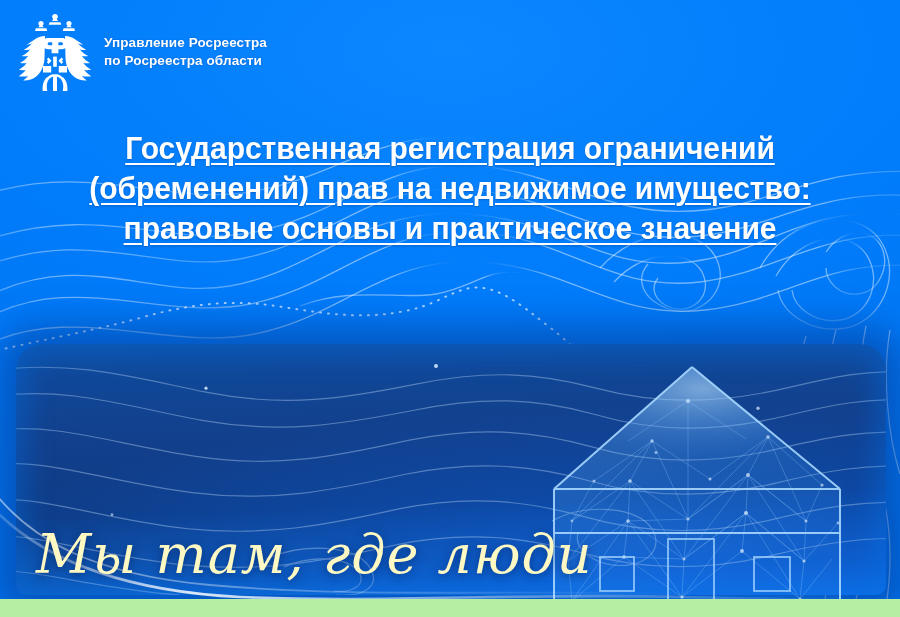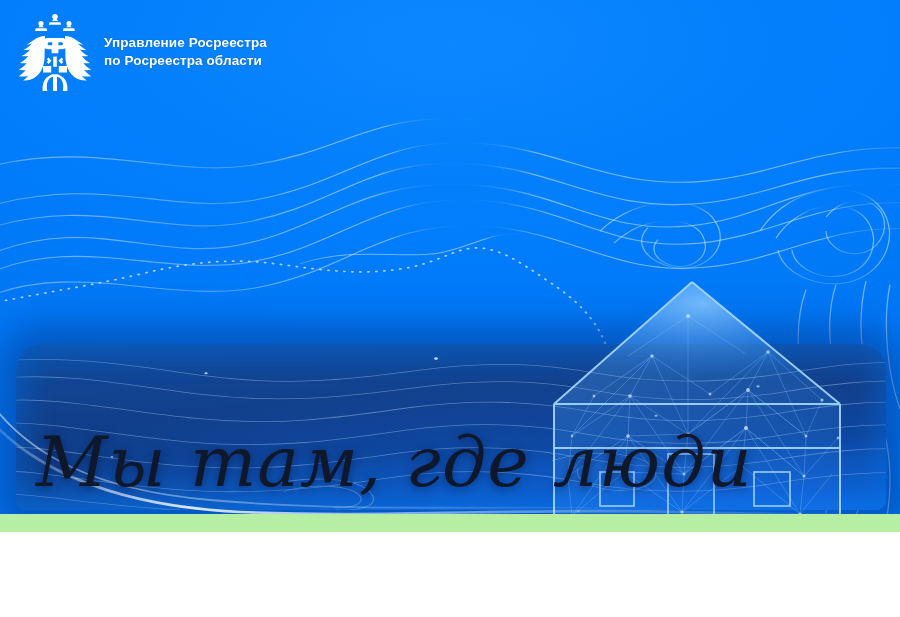--- a/index.html
+++ b/index.html
@@ -8,21 +8,21 @@
     padding: 0;
     background: #ffffff;
   }
   body {
     font-family: "Liberation Sans", sans-serif;
   }
 
   .slide {
     position: relative;
     width: 900px;
-    height: 532px;
+    height: 617px;
     overflow: hidden;
     background: #007CFA;
     isolation: isolate;
   }
 
   
   .bg-base {
     position: absolute;
     inset: 0;
     background:
@@ -155,24 +155,24 @@
     text-shadow: 0 1px 2px rgba(0,50,120,.35);
     white-space: nowrap;
   }
 
   
   .slogan {
     position: absolute;
     left: 36px;
     bottom: 35px;
     z-index: 6;
-    color: #0f172a;
+    color: #fef9c3;
     font-family: "DejaVu Serif", serif;
     font-style: italic;
-    font-size: 70px;
+    font-size: 54px;
     font-weight: 500;
     letter-spacing: 1px;
     line-height: 1;
     text-shadow: 0 2px 8px rgba(0,28,80,.55);
     white-space: nowrap;
   }
 </style>
 </head>
 <body>
 
@@ -381,16 +381,21 @@
           <path d="M36.4 70.6c-1.7 1.7-2.9 4.4-3.3 7.6-.2 1.7-.2 3.3 0 4.8h-2.4c-.2-1.6-.2-3.3 0-5.1.5-3.6 2-6.7 4.2-8.6l1.5 1.3zM49.6 70.6l1.5-1.3c2.2 1.9 3.7 5 4.2 8.6.2 1.8.2 3.5 0 5.1h-2.4c.2-1.5.2-3.1 0-4.8-.4-3.2-1.6-5.9-3.3-7.6z"></path>
         </g>
       </svg>
     </div>
     <div class="brand-text">
       <div>Управление Росреестра</div>
       <div>по Росреестра области</div>
     </div>
   </div>
 
+  <div class="title-block">
+    <span class="title-line">Государственная регистрация ограничений</span>
+    <span class="title-line">(обременений) прав на недвижимое имущество:</span>
+    <span class="title-line">правовые основы и практическое значение</span>
+  </div>
 
   <div class="slogan">Мы там, где люди</div>
 
 </div>
 
 </body></html>

